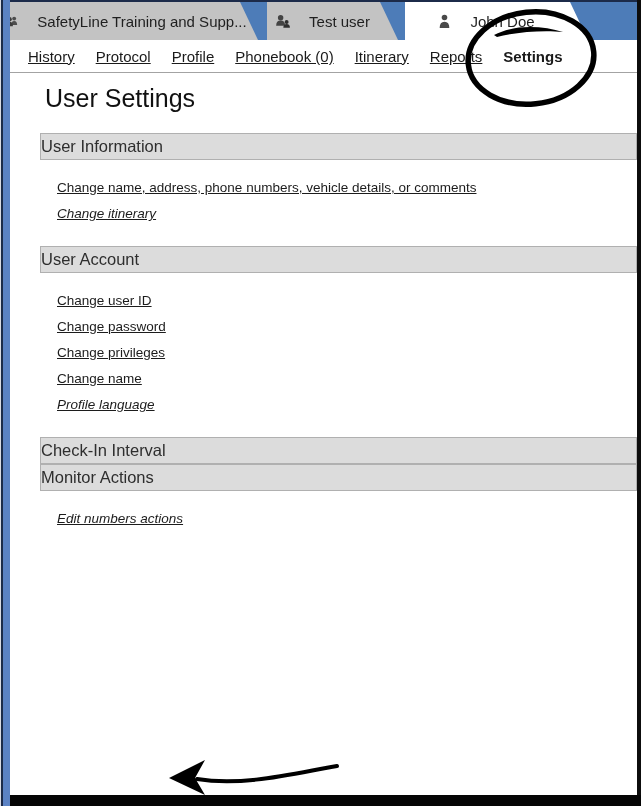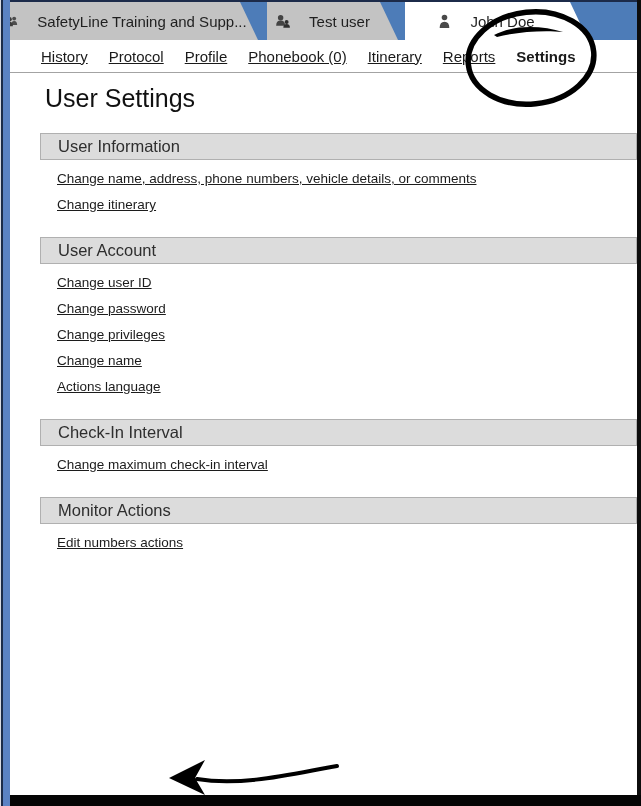--- a/index.html
+++ b/index.html
@@ -38,44 +38,44 @@
   .tab.active { background:#ffffff; }
   .tab1 { left:0;   width:248px; }
   .tab2 { left:257px; width:131px; }
   .tab3 { left:395px; width:183px; }
   .tab .ticon { flex:0 0 auto; display:flex; }
 
   
   .navbar {
     position:absolute; left:10px; right:4px; top:40px; height:33px;
     background:#ffffff; border-bottom:1px solid #a3a3a3;
-    display:flex; align-items:center; gap:21px; padding-left:31px;
+    display:flex; align-items:center; gap:21px; padding-left:18px;
     font-size:15px;
   }
   .nav-link { color:#1a1a1a; text-decoration:underline; cursor:pointer; }
   .nav-link.active { font-weight:bold; text-decoration:none; }
 
   
   .content { position:absolute; left:10px; right:4px; top:74px; }
   .breadcrumb { margin:19px 0 0 35px; font-size:12px; font-weight:bold; color:#1a1a1a; }
   .breadcrumb a { color:#1a1a1a; text-decoration:underline; cursor:pointer; }
   .page-title { margin:9px 0 20px 35px; font-size:25px; font-weight:400; color:#111111; line-height:30px; }
 
   .section-bar {
     margin:0 0 0 30px; height:27px; line-height:25px;
     background:#dcdcdc; border:1px solid #b0b0b0;
-    padding-left:17px; font-size:16.5px; color:#2e2e2e;
+    font-size:16.5px; color:#2e2e2e;
   }
-  .section-links { margin:12px 0 25px 47px; }
+  .section-links { margin:21px 0 25px 47px; }
   .s-link {
     display:table; font-size:13.5px; line-height:14px;
     color:#1c1c1c; text-decoration:underline; cursor:pointer;
     margin-bottom:12px;
   }
-  .s-link:last-child { margin-bottom:0; }
+  .s-link:last-child { margin-bottom:0;font-style:italic; }
   .s-link.gap-before { margin-top:23px; }
 
   
   .annot {
     position:absolute; left:0; top:0; width:641px; height:806px;
     pointer-events:none; z-index:20;
   }
 </style>
 </head>
 <body>
@@ -154,27 +154,24 @@
       <span class="s-link">Change name, address, phone numbers, vehicle details, or comments</span>
       <span class="s-link">Change itinerary</span>
     </div>
 
     <div class="section-bar">User Account</div>
     <div class="section-links">
       <span class="s-link">Change user ID</span>
       <span class="s-link">Change password</span>
       <span class="s-link">Change privileges</span>
       <span class="s-link">Change name</span>
-      <span class="s-link">Actions language</span>
+      <span class="s-link">Profile language</span>
     </div>
 
     <div class="section-bar">Check-In Interval</div>
-    <div class="section-links">
-      <span class="s-link">Change maximum check-in interval</span>
-    </div>
 
 
     <div class="section-bar">Monitor Actions</div>
     <div class="section-links">
       <span class="s-link">Edit numbers actions</span>
     </div>
 
   </div>
 
   <svg class="annot" viewBox="0 0 641 806">

